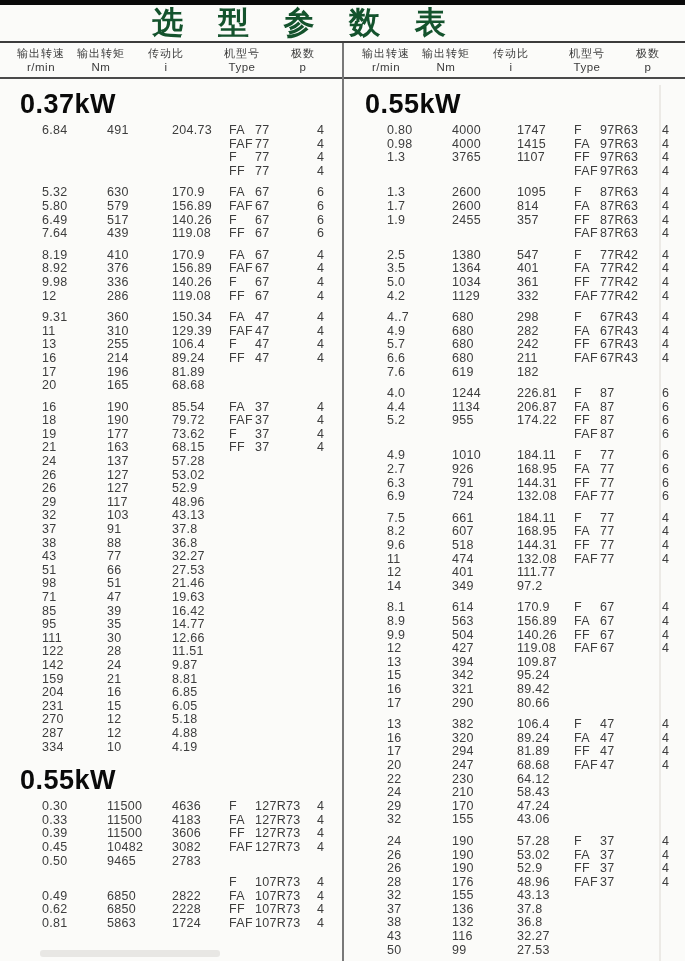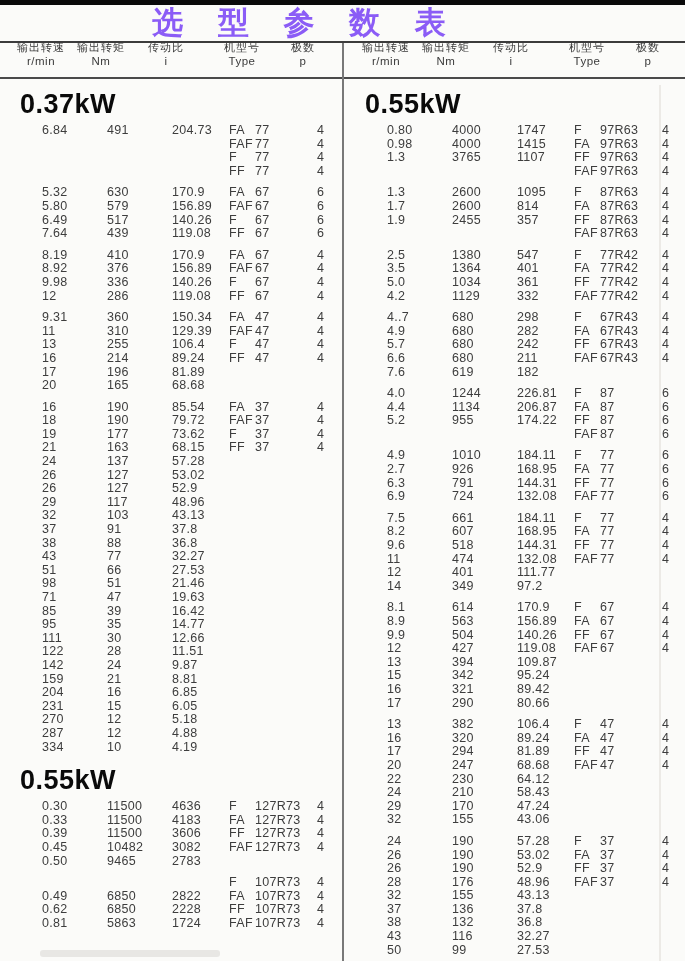--- a/index.html
+++ b/index.html
@@ -7,29 +7,29 @@
     position:relative;
     width:685px;height:961px;
     margin:0 auto;
     background:#fbfbf9;
     font-family:"Liberation Sans","DejaVu Sans",sans-serif;
     overflow:hidden;
   }
   .topbar{position:absolute;left:0;top:0;width:685px;height:5px;background:#0a0a0a;}
   .title{
     position:absolute;left:0;top:5px;width:611px;height:36px;
-    text-align:center;font-size:31px;font-weight:bold;color:#8b5cf6;
+    text-align:center;font-size:31px;font-weight:bold;color:#14532d;
     letter-spacing:13px;line-height:36px;white-space:nowrap;
   }
   .title-underline{position:absolute;left:0;top:41px;width:685px;height:2px;background:#3c3c3c;}
   .header-underline{position:absolute;left:0;top:77px;width:685px;height:2px;background:#4a4a4a;}
   .vdivider{position:absolute;left:342px;top:43px;width:2px;height:918px;background:#787878;}
   .edge-shadow{position:absolute;right:24px;top:85px;width:2px;height:876px;background:#eceae6;}
 
-  .header{position:absolute;top:40px;width:364px;height:30px;}
+  .header{position:absolute;top:46px;width:364px;height:30px;}
   .header.left{left:0;}
   .header.right{left:345px;}
   .hcell{position:absolute;top:0;text-align:center;color:#3b3b3b;}
   .hcell .cn{display:block;font-size:11px;letter-spacing:1px;line-height:14px;}
   .hcell .unit{display:block;font-size:11.5px;letter-spacing:0.5px;line-height:14px;}
   .hc1{left:3px;width:76px;}
   .hc2{left:63px;width:76px;text-align:center;}
   .hc3{left:128px;width:76px;}
   .hc4{left:204px;width:76px;}
   .hc5{left:272px;width:62px;}

